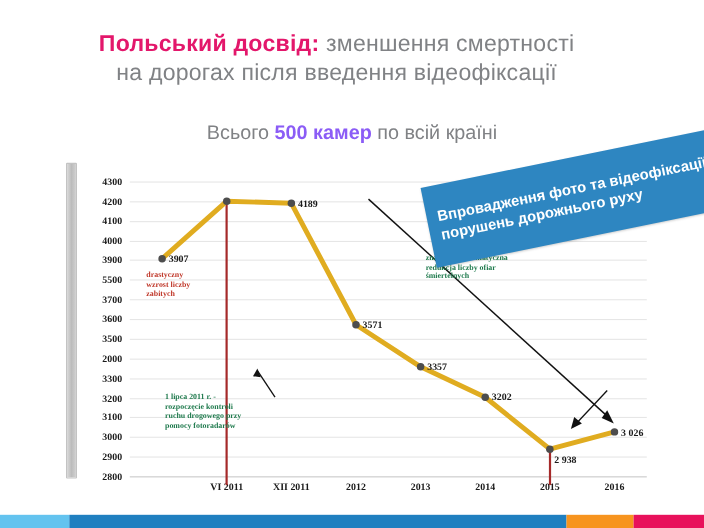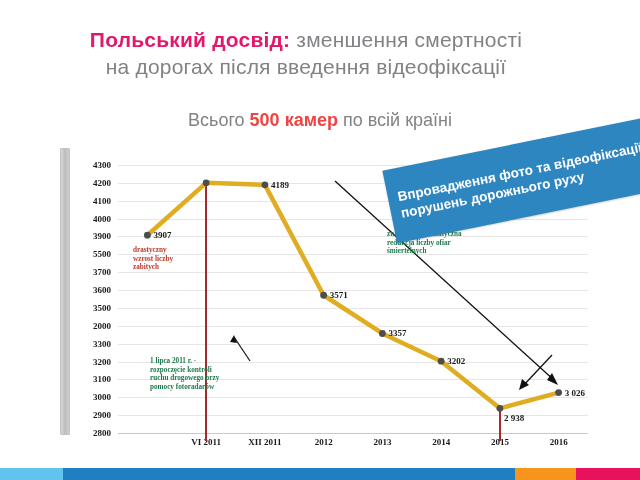--- a/index.html
+++ b/index.html
@@ -15,21 +15,21 @@
   }
   .title-line{
     font-size:21px;line-height:27px;color:#808285;font-weight:400;
     letter-spacing:0.2px;
   }
   .title-strong{color:#e3176b;font-weight:bold;}
   #subtitle{
     position:absolute;left:0;top:110px;width:640px;text-align:center;
     font-size:18px;color:#808285;
   }
-  .subtitle-accent{color:#ef4444;font-weight:bold;}
+  .subtitle-accent{color:#8b5cf6;font-weight:bold;}
 
   
   #chart-panel{
     position:absolute;left:57px;top:145px;width:552px;height:305px;
     background:#ffffff;
   }
   #scroll-rail{
     position:absolute;left:3px;top:3px;width:8px;height:285px;
     background:linear-gradient(to right,#d9d9d9,#bcbcbc 50%,#d0d0d0);
     border:1px solid #c3c3c3;border-radius:1px;

